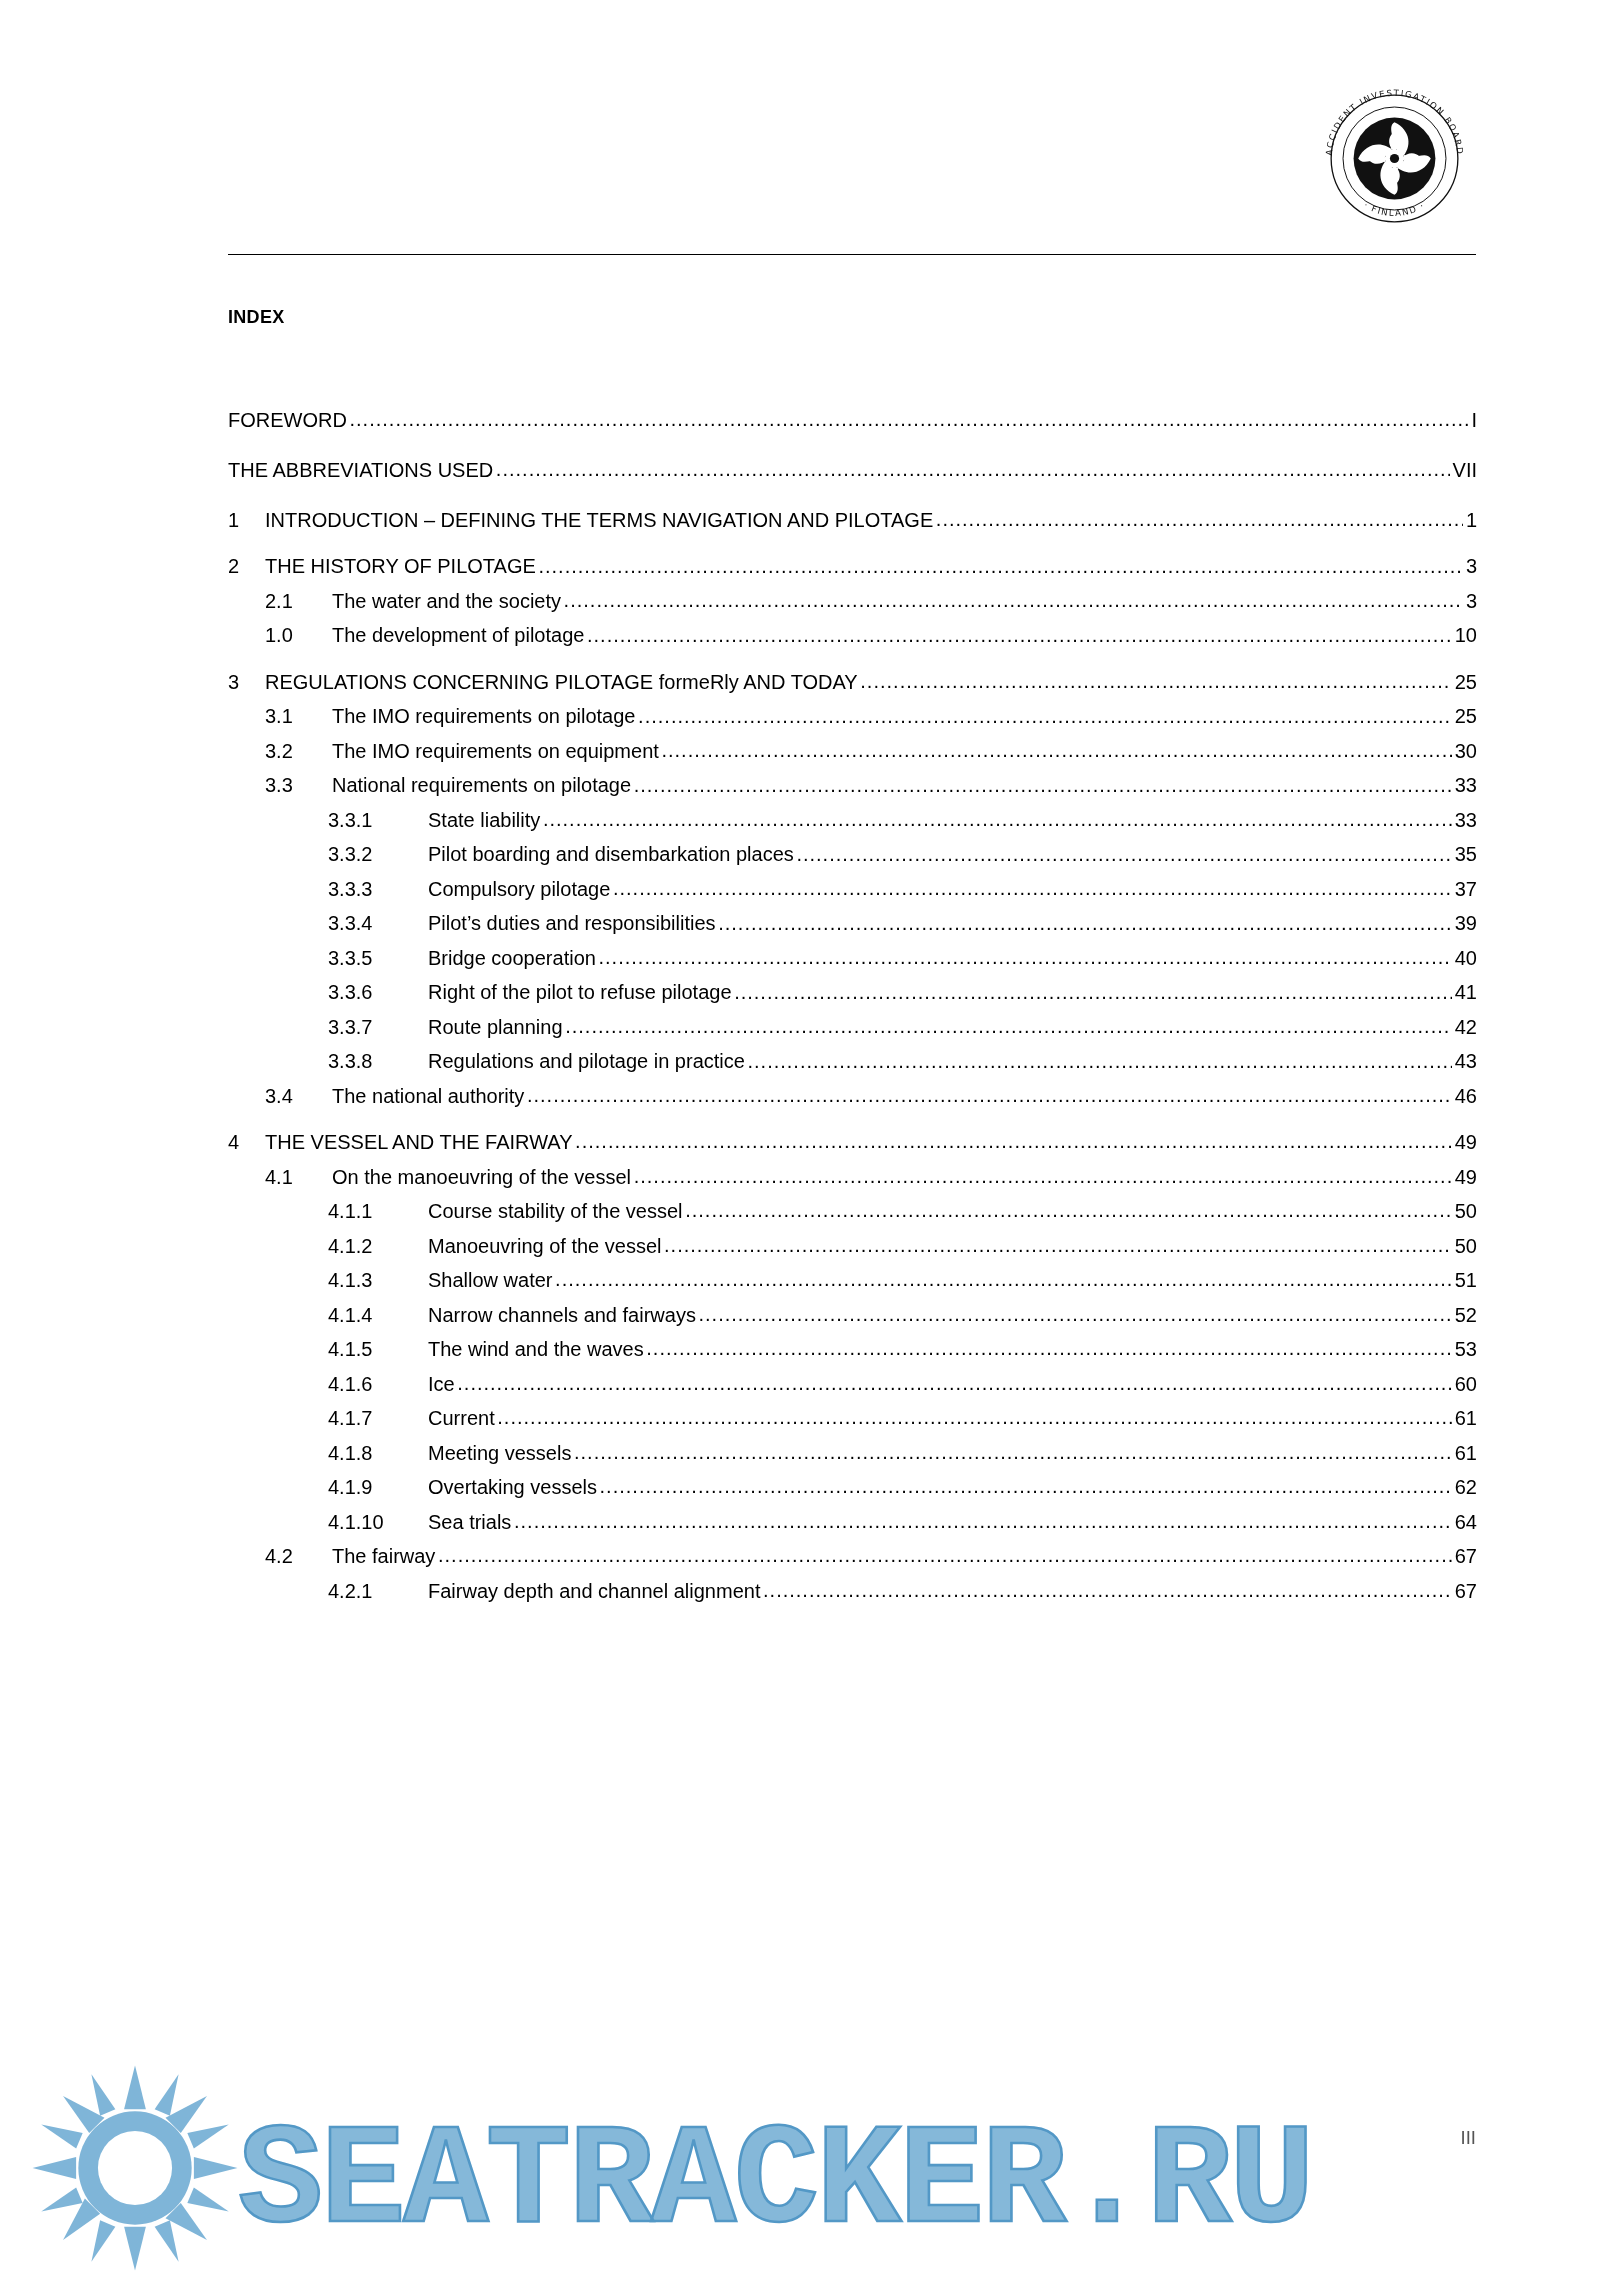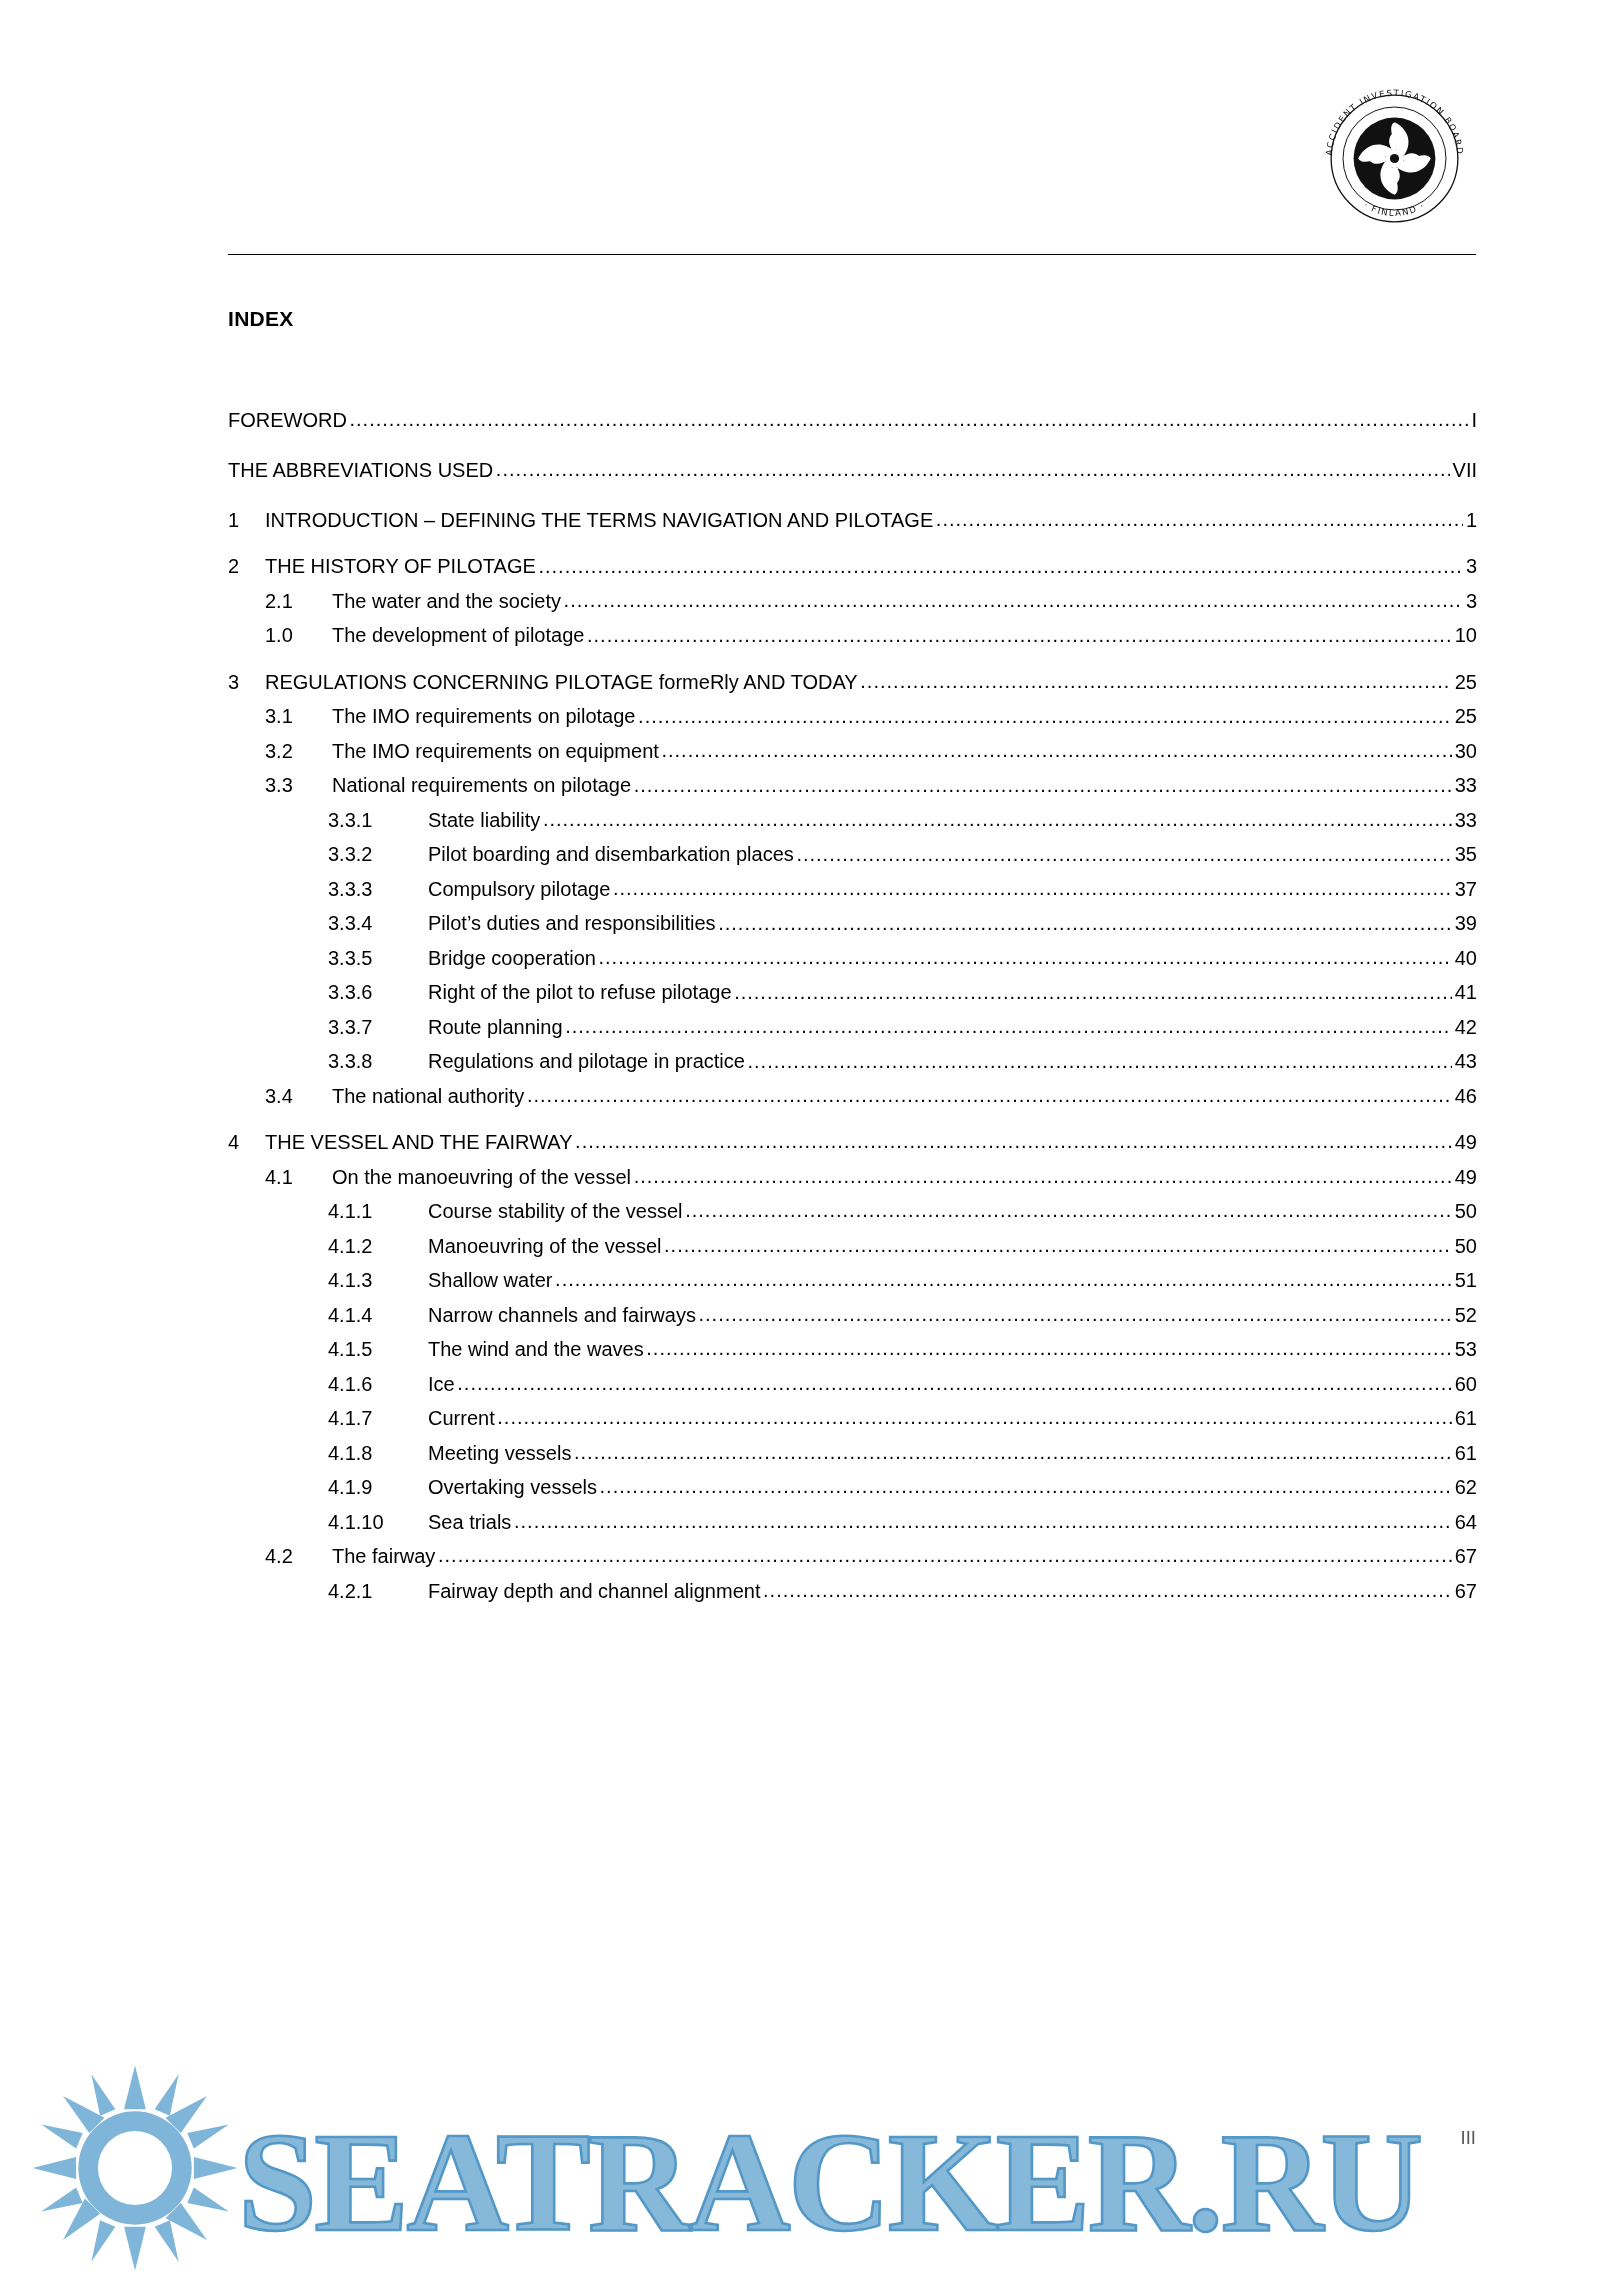--- a/index.html
+++ b/index.html
@@ -54,21 +54,21 @@
     width: 165px;
     height: 165px;
   }
   .logo svg { display:block; }
 
   
   .index-title {
     position: absolute;
     left: 228px;
     top: 307px;
-    font-size: 21px;
+    font-size: 18px;
     font-weight: bold;
     letter-spacing: 0.3px;
   }
 
   
   .toc {
     position: absolute;
     left: 228px;
     top: 410px;
     width: 1249px;
@@ -123,21 +123,21 @@
     left: 0;
     bottom: 0;
     width: 1618px;
     height: 278px;
     pointer-events: none;
   }
   .wm-text {
     position: absolute;
     left: 238px;
     bottom: 20px;
-    font-family: Liberation Serif, serif;
+    font-family: Liberation Mono, monospace;
     font-weight: bold;
     font-size: 142px;
     letter-spacing: -2.6px;
     color: #7fb5d8;
     -webkit-text-stroke: 2.6px #4a93c4;
     opacity: 0.95;
     white-space: nowrap;
   }
   .wm-sun {
     position: absolute;

